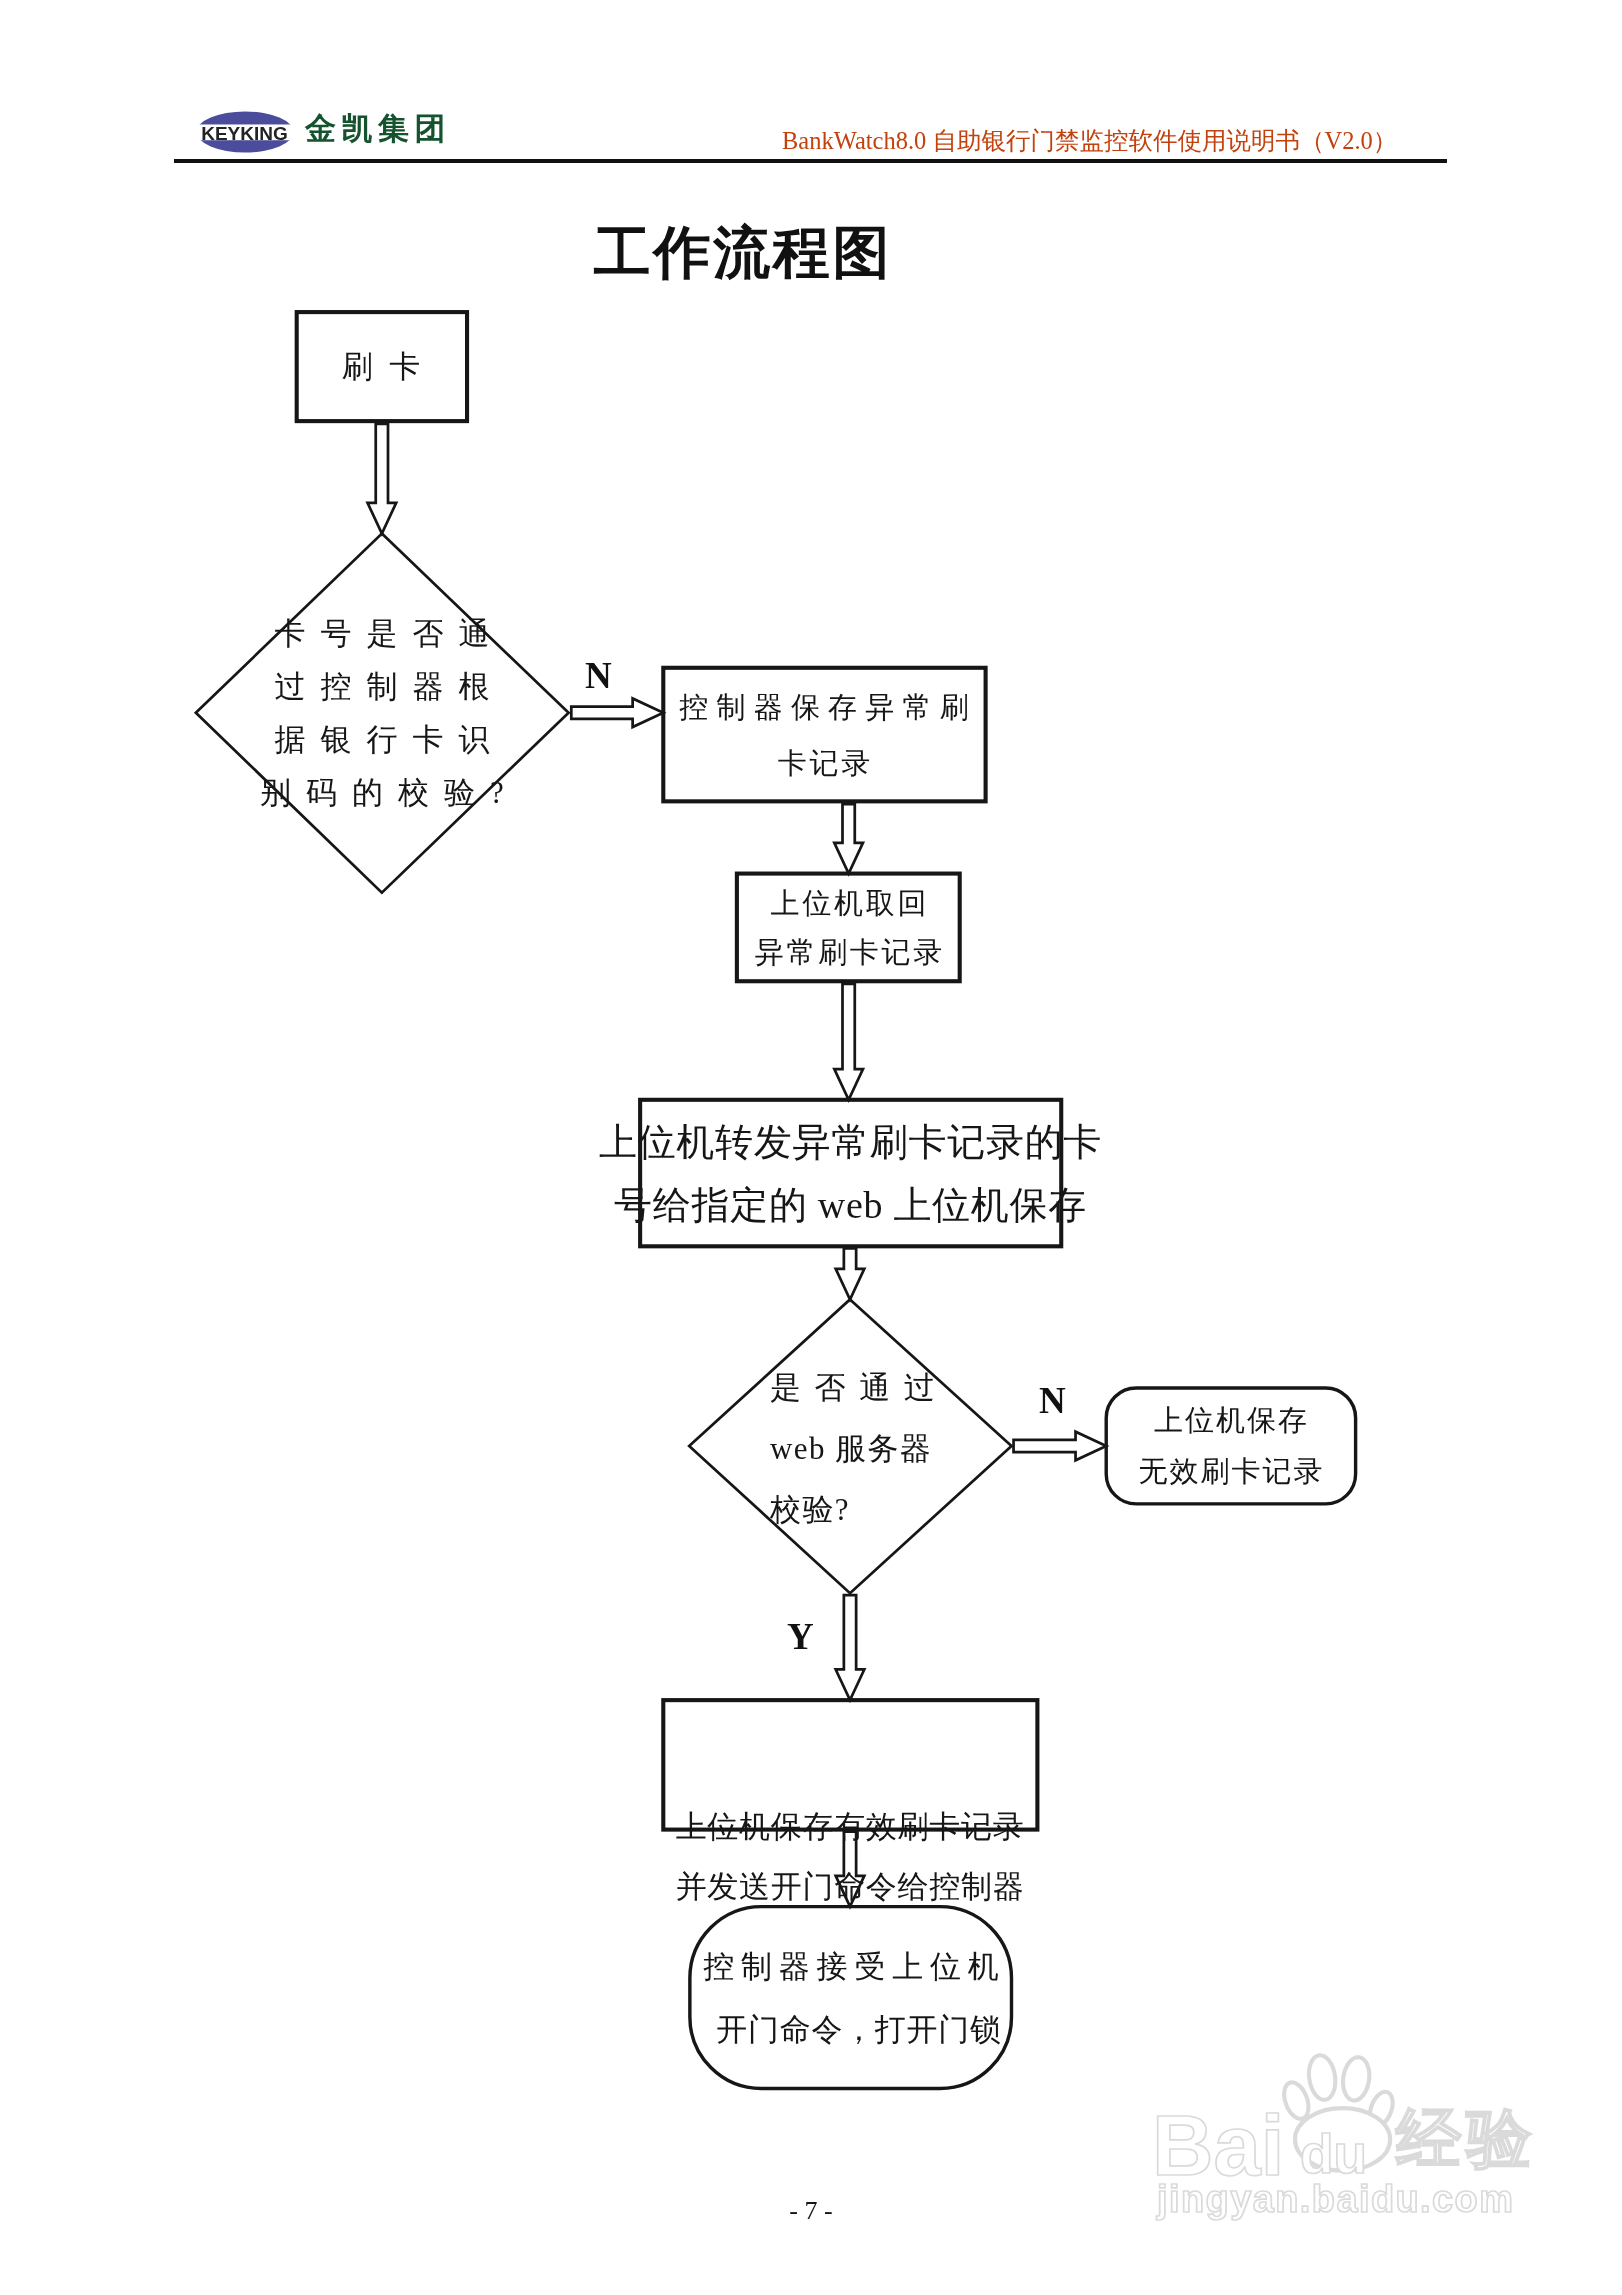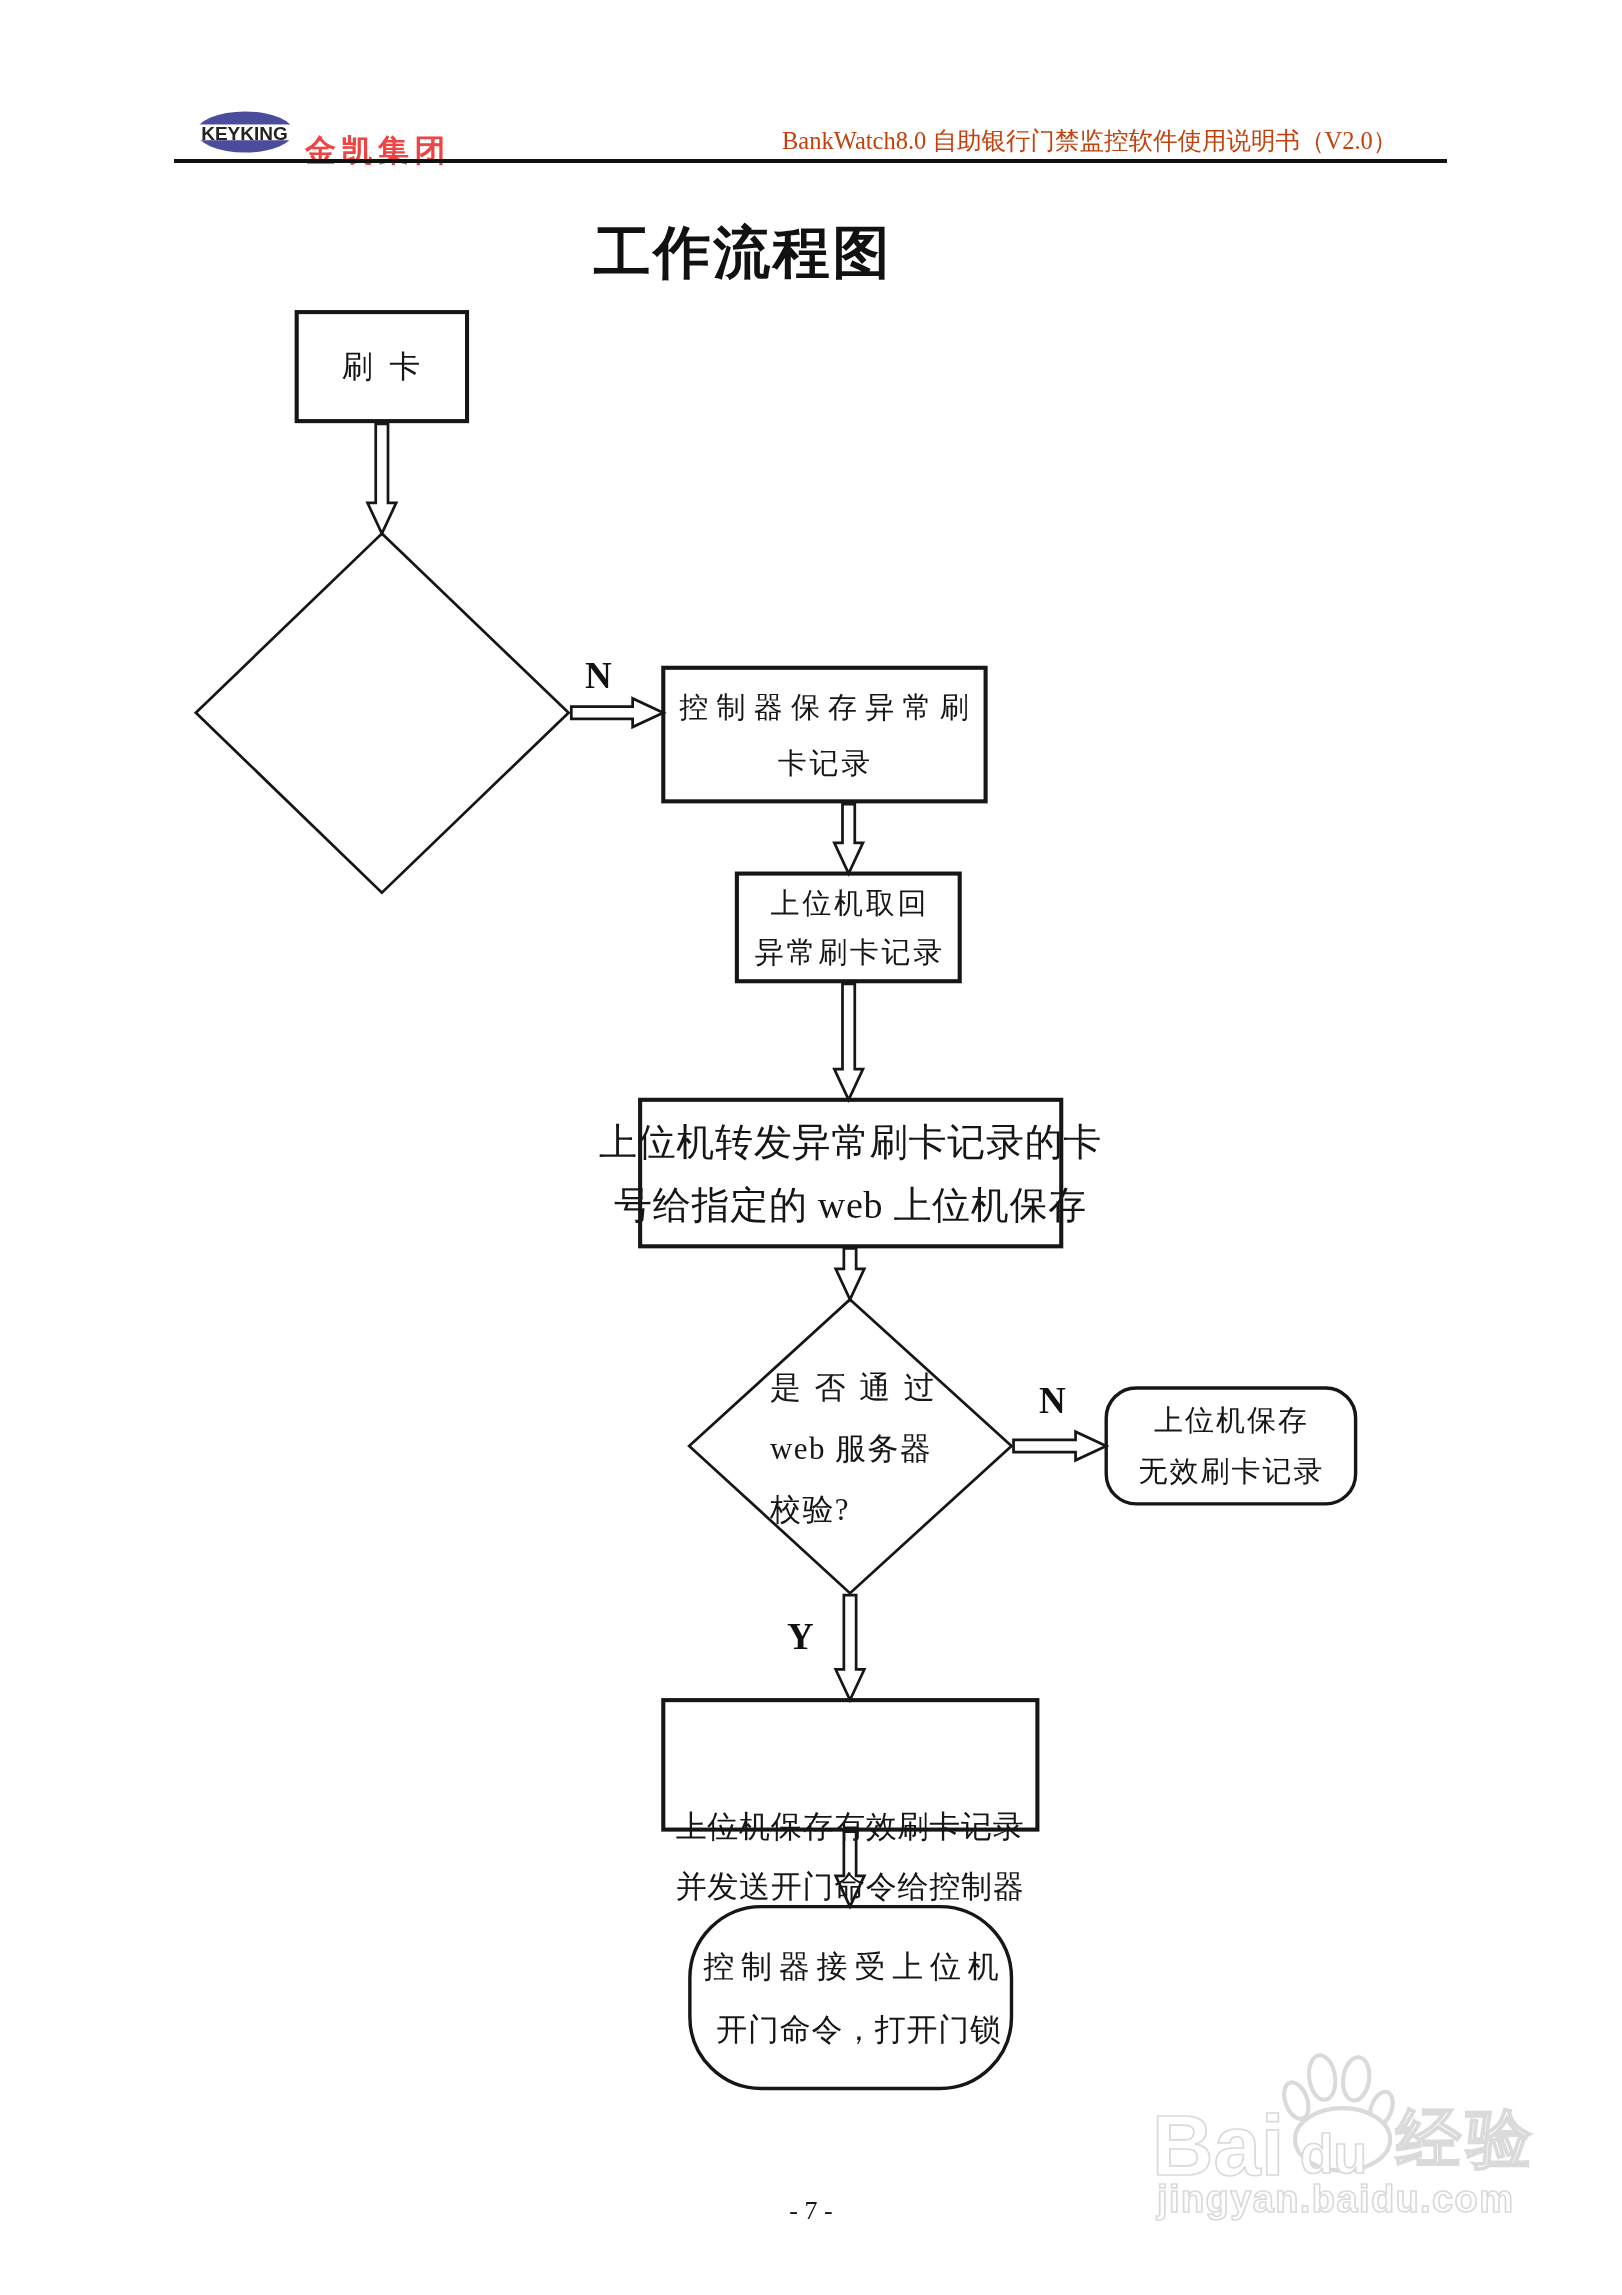--- a/index.html
+++ b/index.html
@@ -35,21 +35,21 @@
 
 <div class="page">
 
   <svg class="abs" style="left:195px; top:110px;" width="100" height="44" viewBox="0 0 146 64">
     <ellipse cx="73" cy="32" rx="71" ry="30" fill="#4c4c9c"></ellipse>
     <rect x="0" y="21" width="146" height="23" fill="#ffffff"></rect>
   </svg>
   <div class="abs" style="left:192px; top:123px; width:105px; text-align:center;
         font-family:'Liberation Sans','DejaVu Sans',sans-serif; font-weight:bold; font-size:19px; color:#232323;">KEYKING</div>
 
-  <div class="abs" style="left:305px; top:130px; font-size:31px; font-weight:bold; letter-spacing:5.5px; color:#ef4444; white-space:nowrap;">金凯集团</div>
+  <div class="abs" style="left:305px; top:108px; font-size:31px; font-weight:bold; letter-spacing:5.5px; color:#14532d; white-space:nowrap;">金凯集团</div>
 
   <div class="abs" style="left:782px; top:124px; font-size:24.5px; color:#c2410c; white-space:nowrap;">BankWatch8.0 自助银行门禁监控软件使用说明书（V2.0）</div>
 
   <div class="hdr-rule" style="left:174px; top:159px; width:1273px; height:4.1px;"></div>
 
   <div class="abs" style="left:566px; top:215px; width:354px; text-align:center;
         font-size:57px; font-weight:bold; letter-spacing:2.7px; color:#111; white-space:nowrap;">工作流程图</div>
 
   <svg class="canvas" width="1623" height="2295" viewBox="0 0 2381 3368">
 
@@ -70,20 +70,26 @@
     <polygon class="arrow" points="1238,1832 1238,1862 1226,1862 1247,1907 1268,1862 1256,1862 1256,1832"></polygon>
     <polygon class="arrow" points="1487,2113 1578,2113 1578,2101 1623,2122 1578,2143 1578,2131 1487,2131"></polygon>
     <polygon class="arrow" points="1238,2341 1238,2450 1226,2450 1247,2495 1268,2450 1256,2450 1256,2341"></polygon>
     <polygon class="arrow" points="1238,2688 1238,2753 1226,2753 1247,2798 1268,2753 1256,2753 1256,2688"></polygon>
   </svg>
 
   <div class="flow-label" style="left:296px; top:312px; width:170px; height:109px; font-size:31px;">
     <div style="letter-spacing:16.4px; padding-left:16.4px;">刷卡</div>
   </div>
 
+  <div class="flow-label" style="left:196px; top:538px; width:372px; height:349px; font-size:31px;">
+    <div style="line-height:53px; letter-spacing:15px; padding-left:15px;">卡号是否通</div>
+    <div style="line-height:53px; letter-spacing:15px; padding-left:15px;">过控制器根</div>
+    <div style="line-height:53px; letter-spacing:15px; padding-left:15px;">据银行卡识</div>
+    <div style="line-height:53px; letter-spacing:15px; padding-left:15px;">别码的校验?</div>
+  </div>
 
   <div class="flow-label" style="left:663px; top:668px; width:322px; height:134px; font-size:29px;">
     <div style="line-height:56px; letter-spacing:8.2px; padding-left:8.2px;">控制器保存异常刷</div>
     <div style="line-height:56px; letter-spacing:2.7px; padding-left:2.7px;">卡记录</div>
   </div>
 
   <div class="flow-label" style="left:737px; top:874px; width:223px; height:108px; font-size:29px;">
     <div style="line-height:49px; letter-spacing:2.7px; padding-left:2.7px;">上位机取回</div>
     <div style="line-height:49px; letter-spacing:2.7px; padding-left:2.7px;">异常刷卡记录</div>
   </div>

